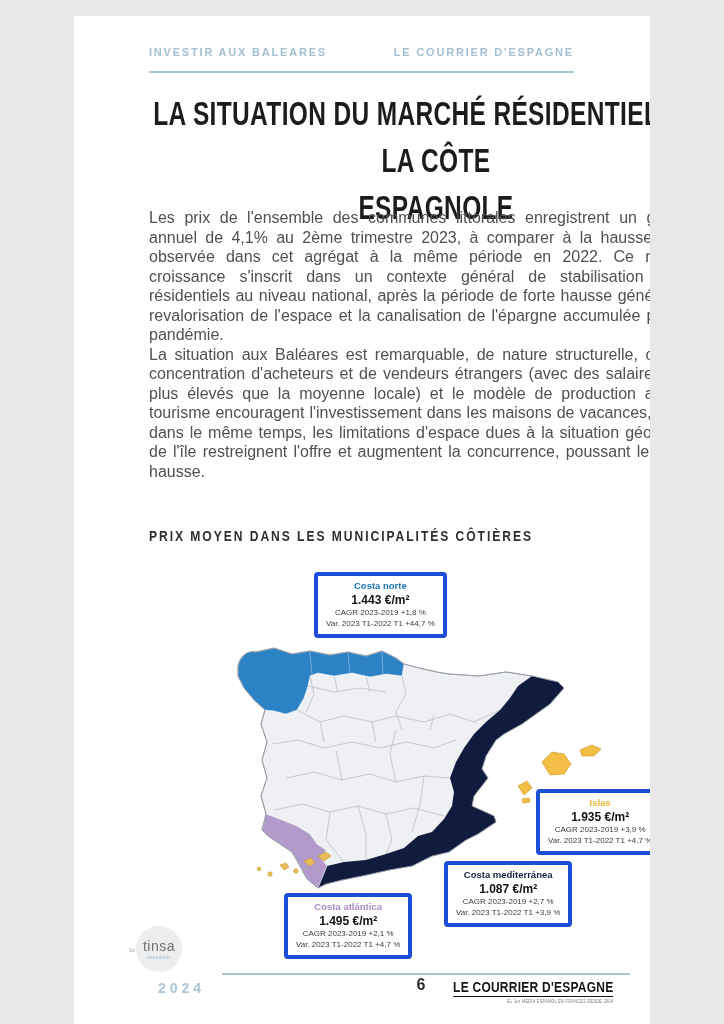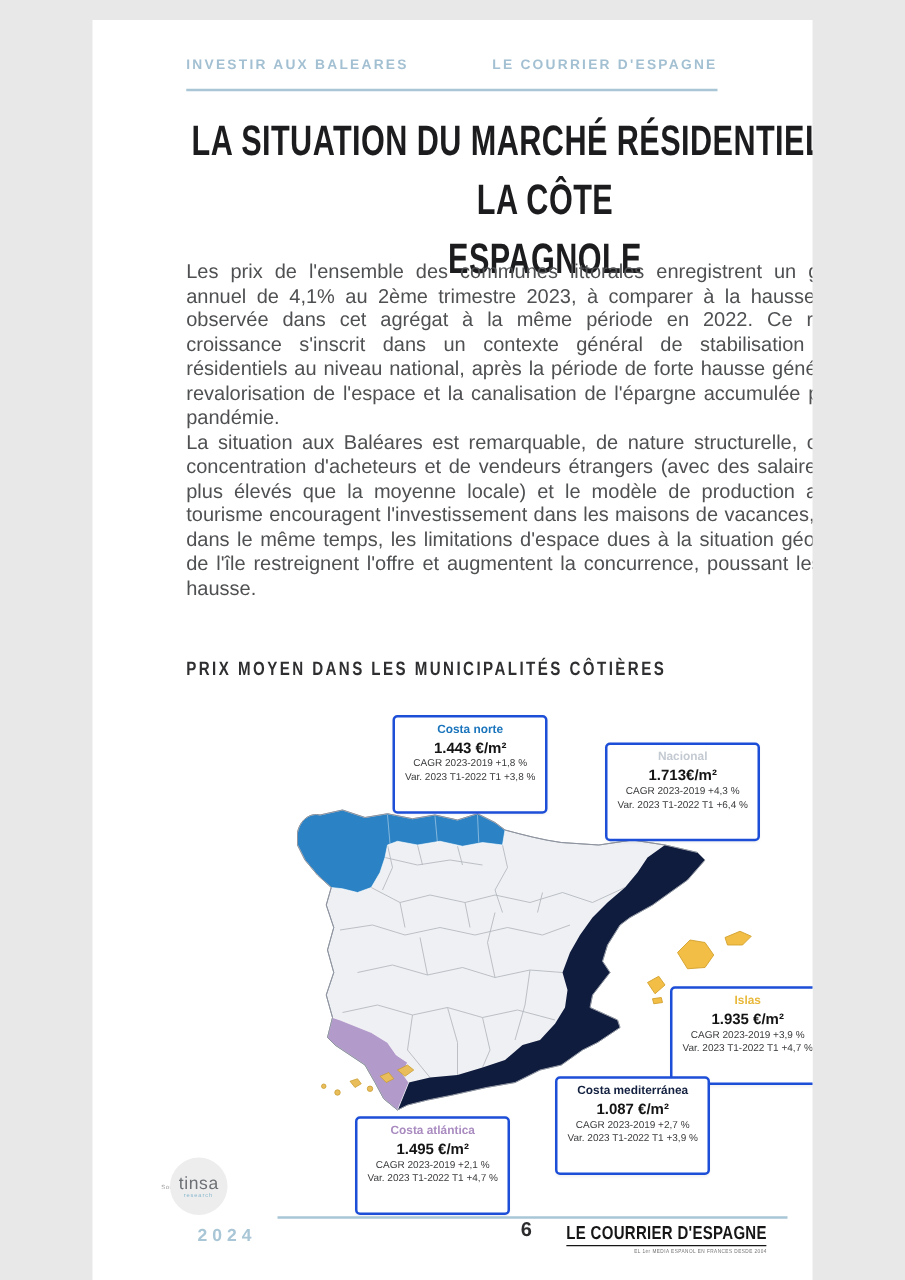--- a/index.html
+++ b/index.html
@@ -45,23 +45,23 @@
     font-size:15.5px; font-weight:bold; letter-spacing:2.5px; color:#2f2f31;
     transform:scaleX(0.78); transform-origin:0 0; white-space:nowrap;
   }
 
   
   .figure { position:absolute; left:60px; top:548px; width:604px; height:400px; }
   .figure svg { position:absolute; left:0; top:0; }
 
   .callout {
     position:absolute; width:max-content;
-    background:#ffffff; border:2px solid #1d4ed8; border-radius:4px;
+    background:#ffffff; border:4px solid #1d4ed8; border-radius:4px;
     box-shadow:0 1px 2px rgba(0,0,0,.05);
-    padding:4px 8px 22px; text-align:center; line-height:1.32;
+    padding:4px 8px 5px; text-align:center; line-height:1.32;
   }
   .callout .c-title { font-size:9.5px; font-weight:bold; }
   .callout .c-price { font-size:12px; font-weight:bold; color:#141414; }
   .callout .c-stat  { font-size:8px; color:#3a3b3d; }
 
   #co-norte { left:180px; top:8px; }
   #co-nacional { left:350px; top:30px; }
   #co-islas { left:402px; top:225px; }
   #co-med { left:310px; top:297px; }
   #co-atl { left:150px; top:329px; }
@@ -180,29 +180,23 @@
         <circle cx="162" cy="307" r="2.2"></circle>
         <path d="M170,297 L177,294 L181,299 L175,302 Z"></path>
         <path d="M184,292 L192,288 L197,292 L190,297 Z"></path>
       </g>
     </svg>
 
     <div class="callout" id="co-norte">
       <div class="c-title" style="color: rgb(27, 117, 188);">Costa norte</div>
       <div class="c-price">1.443 €/m²</div>
       <div class="c-stat">CAGR 2023-2019 +1,8 %</div>
-      <div class="c-stat">Var. 2023 T1-2022 T1 +3,8 %</div>
-    </div>
-
-    <div class="callout" id="co-nacional">
-      <div class="c-title" style="color: rgb(196, 202, 210);">Nacional</div>
-      <div class="c-price">1.713€/m²</div>
-      <div class="c-stat">CAGR 2023-2019 +4,3 %</div>
-      <div class="c-stat">Var. 2023 T1-2022 T1 +6,4 %</div>
-    </div>
+      <div class="c-stat">Var. 2023 T1-2022 T1 +44,7 %</div>
+    </div>
+
 
     <div class="callout" id="co-islas">
       <div class="c-title" style="color: rgb(232, 184, 58);">Islas</div>
       <div class="c-price">1.935 €/m²</div>
       <div class="c-stat">CAGR 2023-2019 +3,9 %</div>
       <div class="c-stat">Var. 2023 T1-2022 T1 +4,7 %</div>
     </div>
 
     <div class="callout" id="co-med">
       <div class="c-title" style="color: rgb(19, 32, 63);">Costa mediterránea</div>

